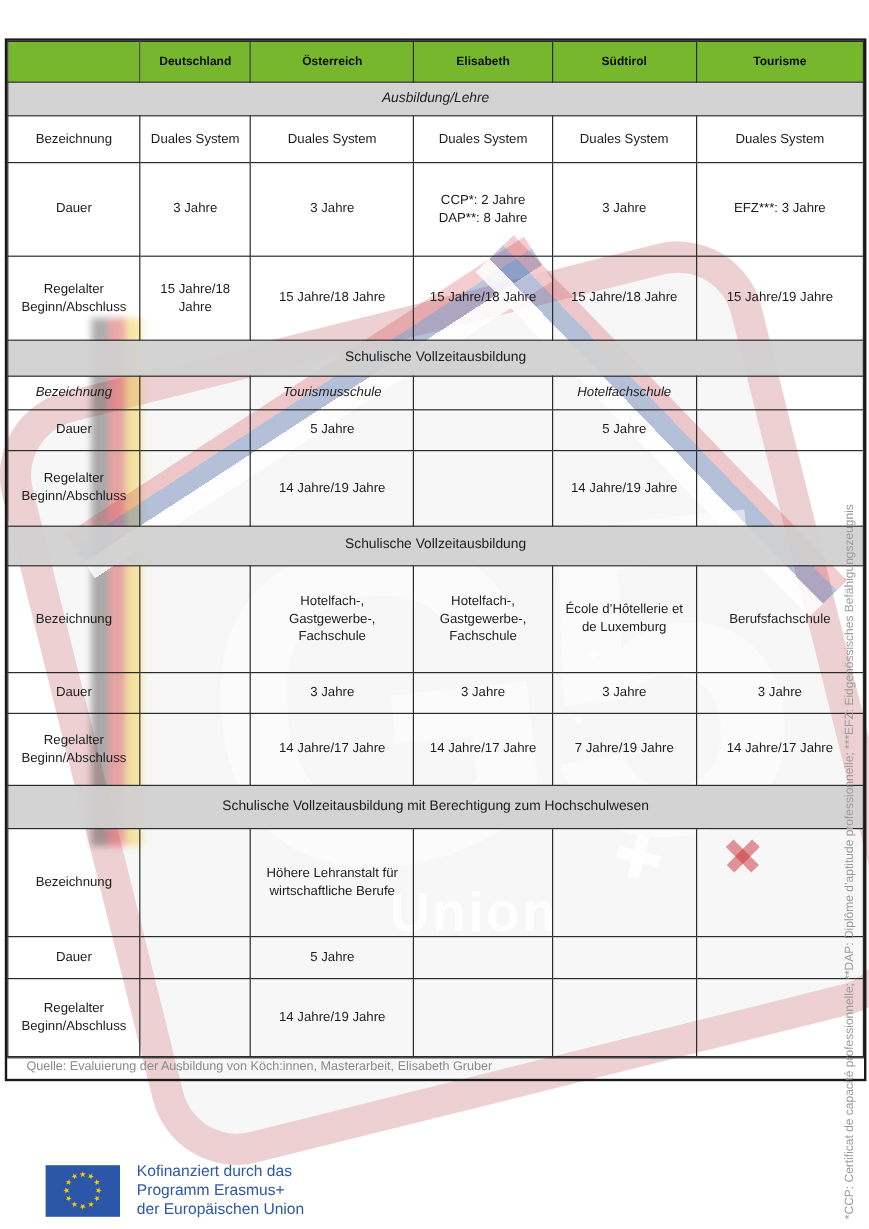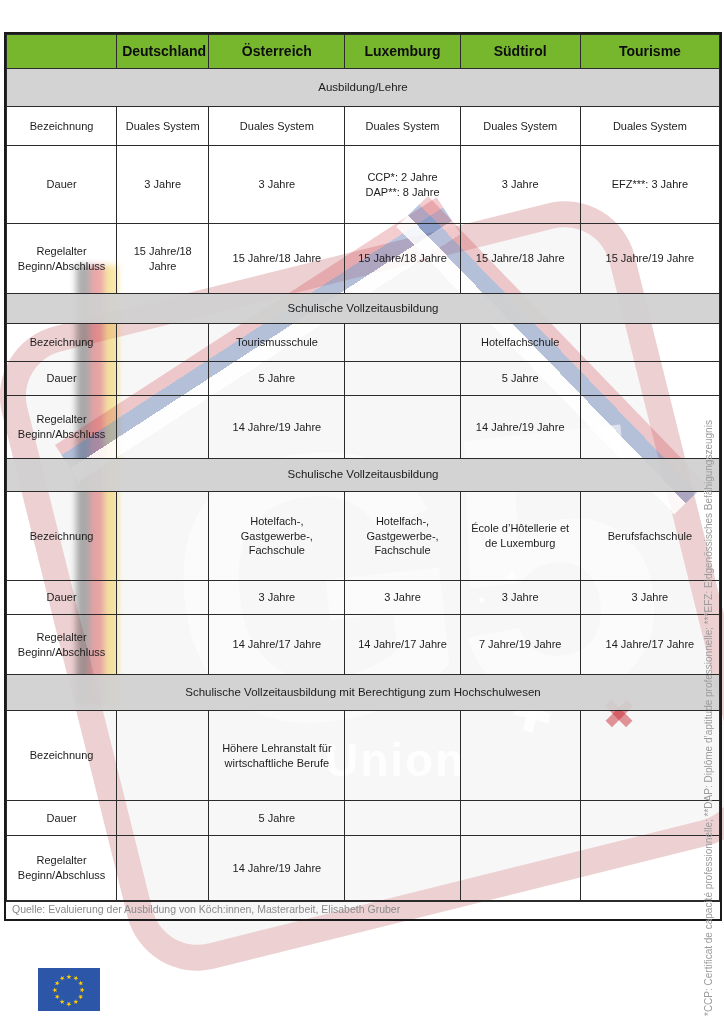--- a/index.html
+++ b/index.html
@@ -30,29 +30,29 @@
                linear-gradient(rgba(200,45,55,0.5),rgba(200,45,55,0.5)) center/9px 100% no-repeat;
     transform:rotate(45deg);width:30px;height:30px;}
 
   
   .tablebox{position:absolute;left:4px;top:32px;width:714px;border:2px solid #1a1a1a;z-index:2;background:transparent;}
   .title{height:41px;display:flex;align-items:center;justify-content:center;
     font-size:18px;font-weight:bold;color:#111;border-bottom:1px solid #2b2b2b;}
   table{border-collapse:collapse;width:714px;table-layout:fixed;}
   td{border:1px solid #2b2b2b;text-align:center;vertical-align:middle;
     font-size:11px;color:#1c1c1c;padding:2px 5px;line-height:1.35;overflow:hidden;}
-  td.country{background:#77b72e;font-weight:bold;font-size:14px;color:#0d0d0d;}
+  td.country{background:#77b72e;font-weight:bold;font-size:10px;color:#0d0d0d;}
   td.secbar{background:rgba(208,208,208,0.93);font-size:11.5px;}
   td.label{font-size:11px;}
-  tr.h34{height:34px;} tr.h38{height:38px;} tr.h39{height:39px;} tr.h78{height:78px;}
+  tr.h34{height:34px;} tr.h38{height:28px;font-style:italic;} tr.h39{height:39px;} tr.h78{height:78px;}
   tr.h70{height:70px;} tr.h30{height:30px;} tr.h34b{height:34px;} tr.h63{height:63px;}
   tr.h33{height:33px;} tr.h89{height:89px;} tr.h60{height:60px;} tr.h32{height:36px;border-radius:10px;}
   tr.h90{height:90px;} tr.h35{height:35px;} tr.h65{height:65px;}
   .source{border-top:1px solid #2b2b2b;height:15px;font-size:10.5px;color:#8a8a8a;
-    text-align:left;padding:1px 6px;white-space:nowrap;overflow:hidden;}
+    text-align:left;padding:1px 16px;white-space:nowrap;overflow:hidden;}
 
   
   .vfootnote{position:absolute;left:703px;top:1016px;transform-origin:0 0;transform:rotate(-90deg);
     width:720px;font-size:10px;color:#9b9b9b;white-space:nowrap;z-index:3;}
 
   
   .eu{position:absolute;left:38px;top:968px;display:flex;align-items:center;z-index:2;}
   .eu-flag{position:relative;width:62px;height:43px;background:#2c57a9;flex:none;}
   .eu-starwrap{position:absolute;left:50%;top:50%;width:0;height:0;}
   .eu-star{position:absolute;left:-3px;top:-4px;font-size:6.5px;color:#ffcc00;}
@@ -83,21 +83,21 @@
         <col style="width:136px">
       <col style="width:115px">
         <col style="width:120px">
         <col style="width:139px">
     </colgroup>
     <tbody>
         <tr class="h34">
       <td class="country"></td>
       <td class="country">Deutschland</td>
       <td class="country">Österreich</td>
-      <td class="country">Luxemburg</td>
+      <td class="country">Elisabeth</td>
       <td class="country">Südtirol</td>
       <td class="country">Tourisme</td>
     </tr>
 
     <tr class="h38">
       <td class="secbar" colspan="6">Ausbildung/Lehre</td>
     </tr>
     <tr class="h39">
       <td class="label">Bezeichnung</td>
       <td>Duales System</td>
@@ -223,13 +223,18 @@
         <span class="eu-star" style="transform: rotate(120deg) translateY(-13.5px);">★</span>
         <span class="eu-star" style="transform: rotate(150deg) translateY(-13.5px);">★</span>
         <span class="eu-star" style="transform: rotate(180deg) translateY(-13.5px);">★</span>
         <span class="eu-star" style="transform: rotate(210deg) translateY(-13.5px);">★</span>
         <span class="eu-star" style="transform: rotate(240deg) translateY(-13.5px);">★</span>
         <span class="eu-star" style="transform: rotate(270deg) translateY(-13.5px);">★</span>
         <span class="eu-star" style="transform: rotate(300deg) translateY(-13.5px);">★</span>
         <span class="eu-star" style="transform: rotate(330deg) translateY(-13.5px);">★</span>
       </div>
   </div>
+  <div class="eu-text">
+    <div>Kofinanziert durch das</div>
+    <div>Programm Erasmus+</div>
+    <div>der Europäischen Union</div>
+  </div>
 </div>
 
 </body></html>

